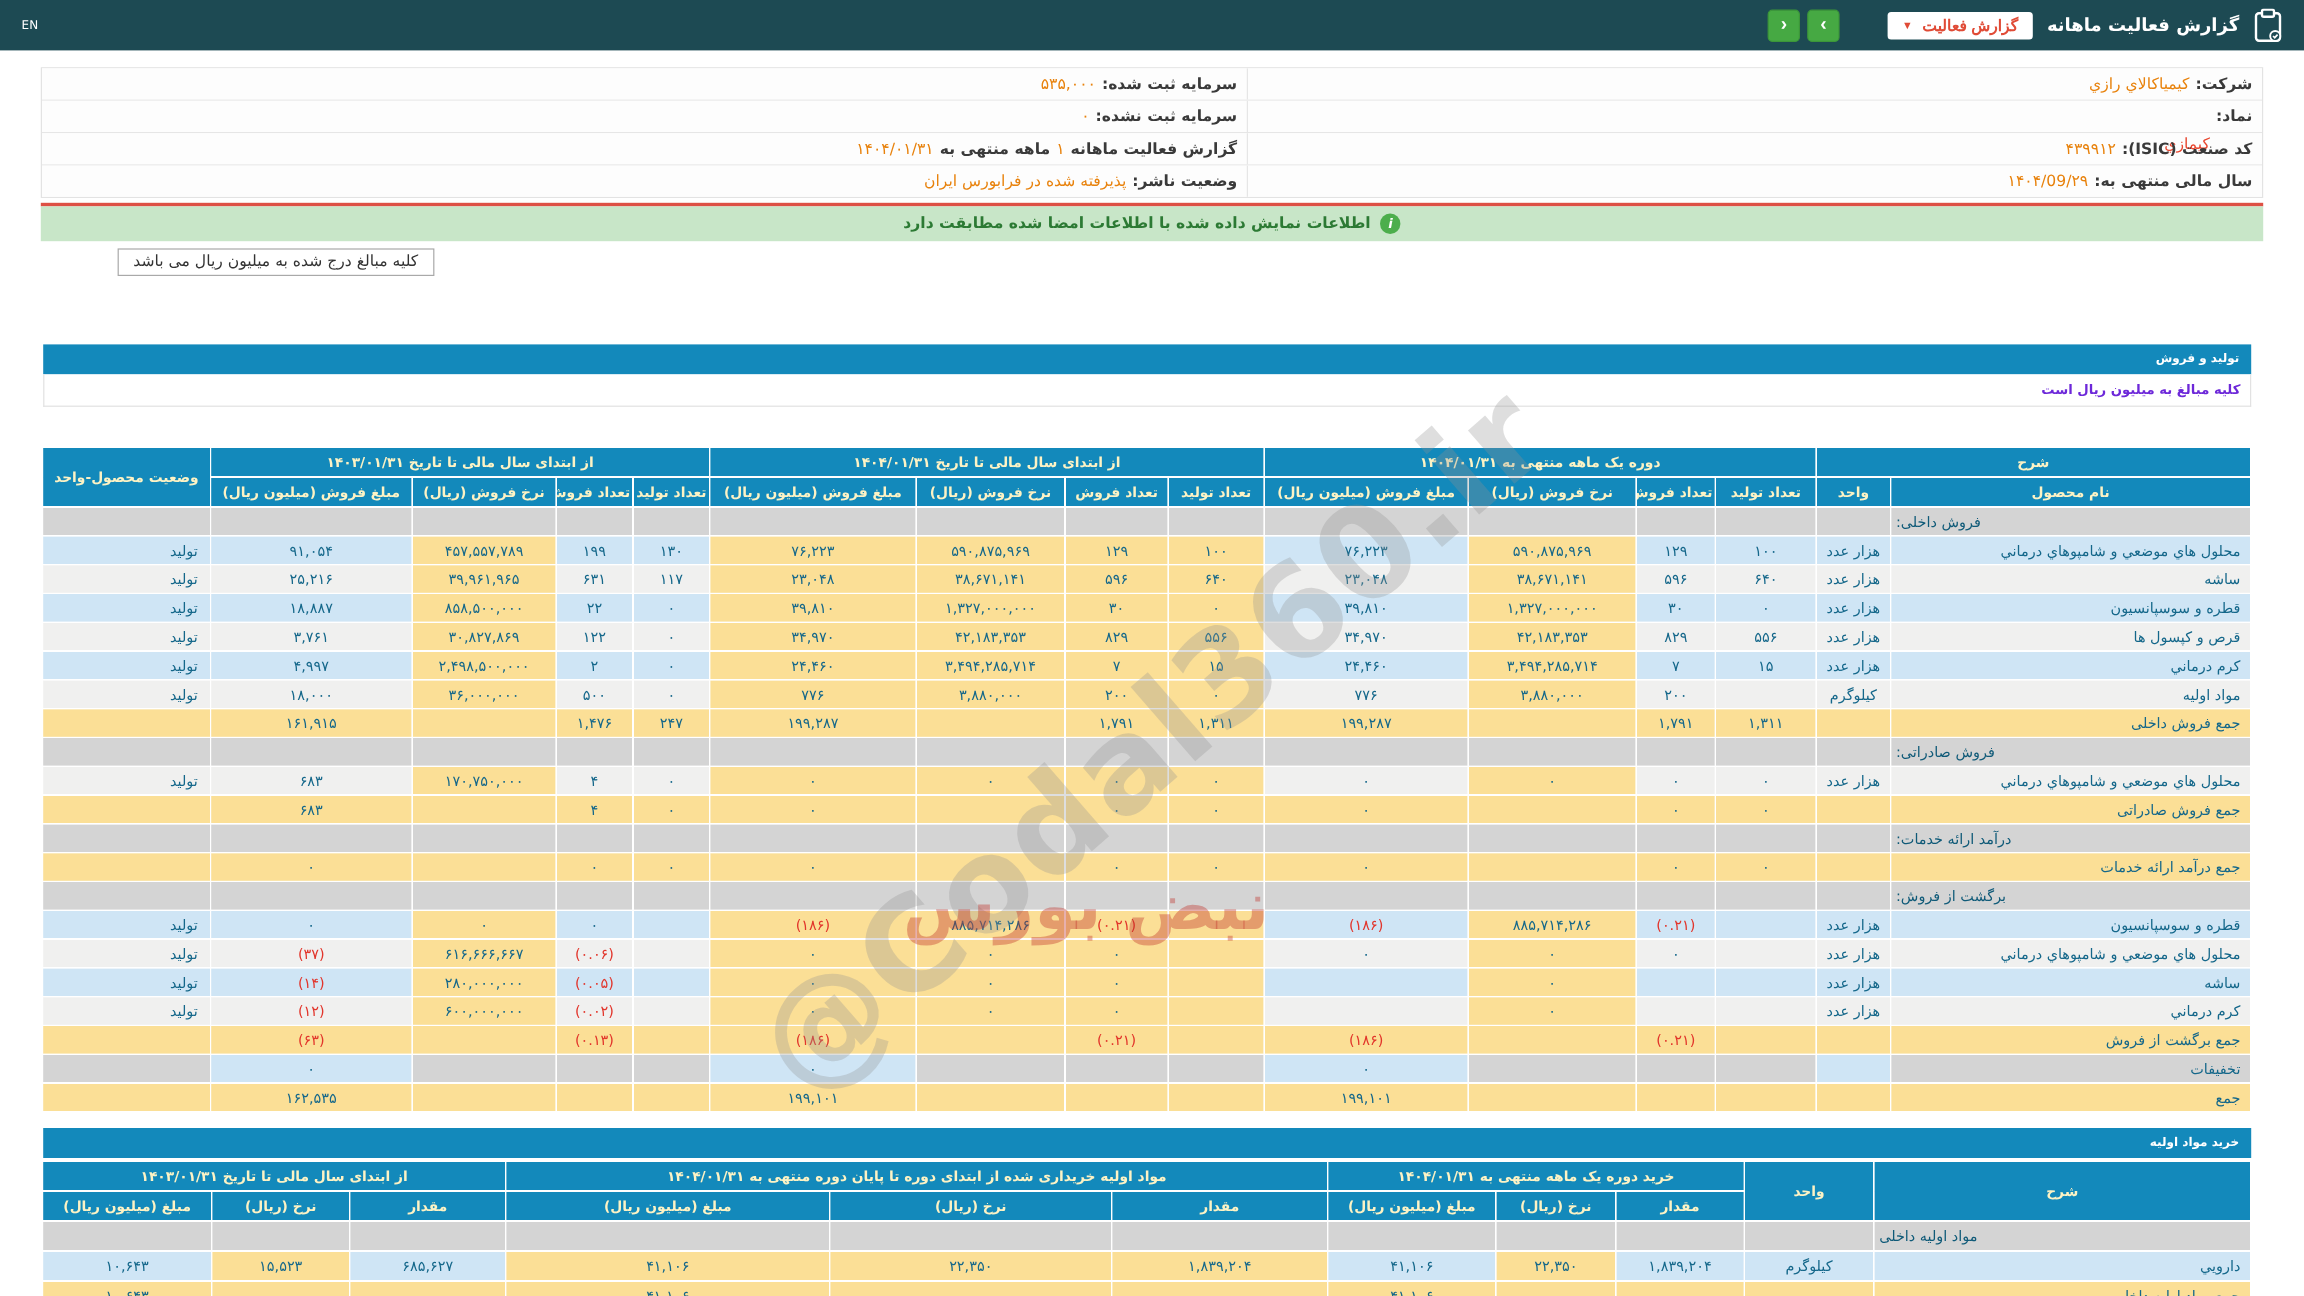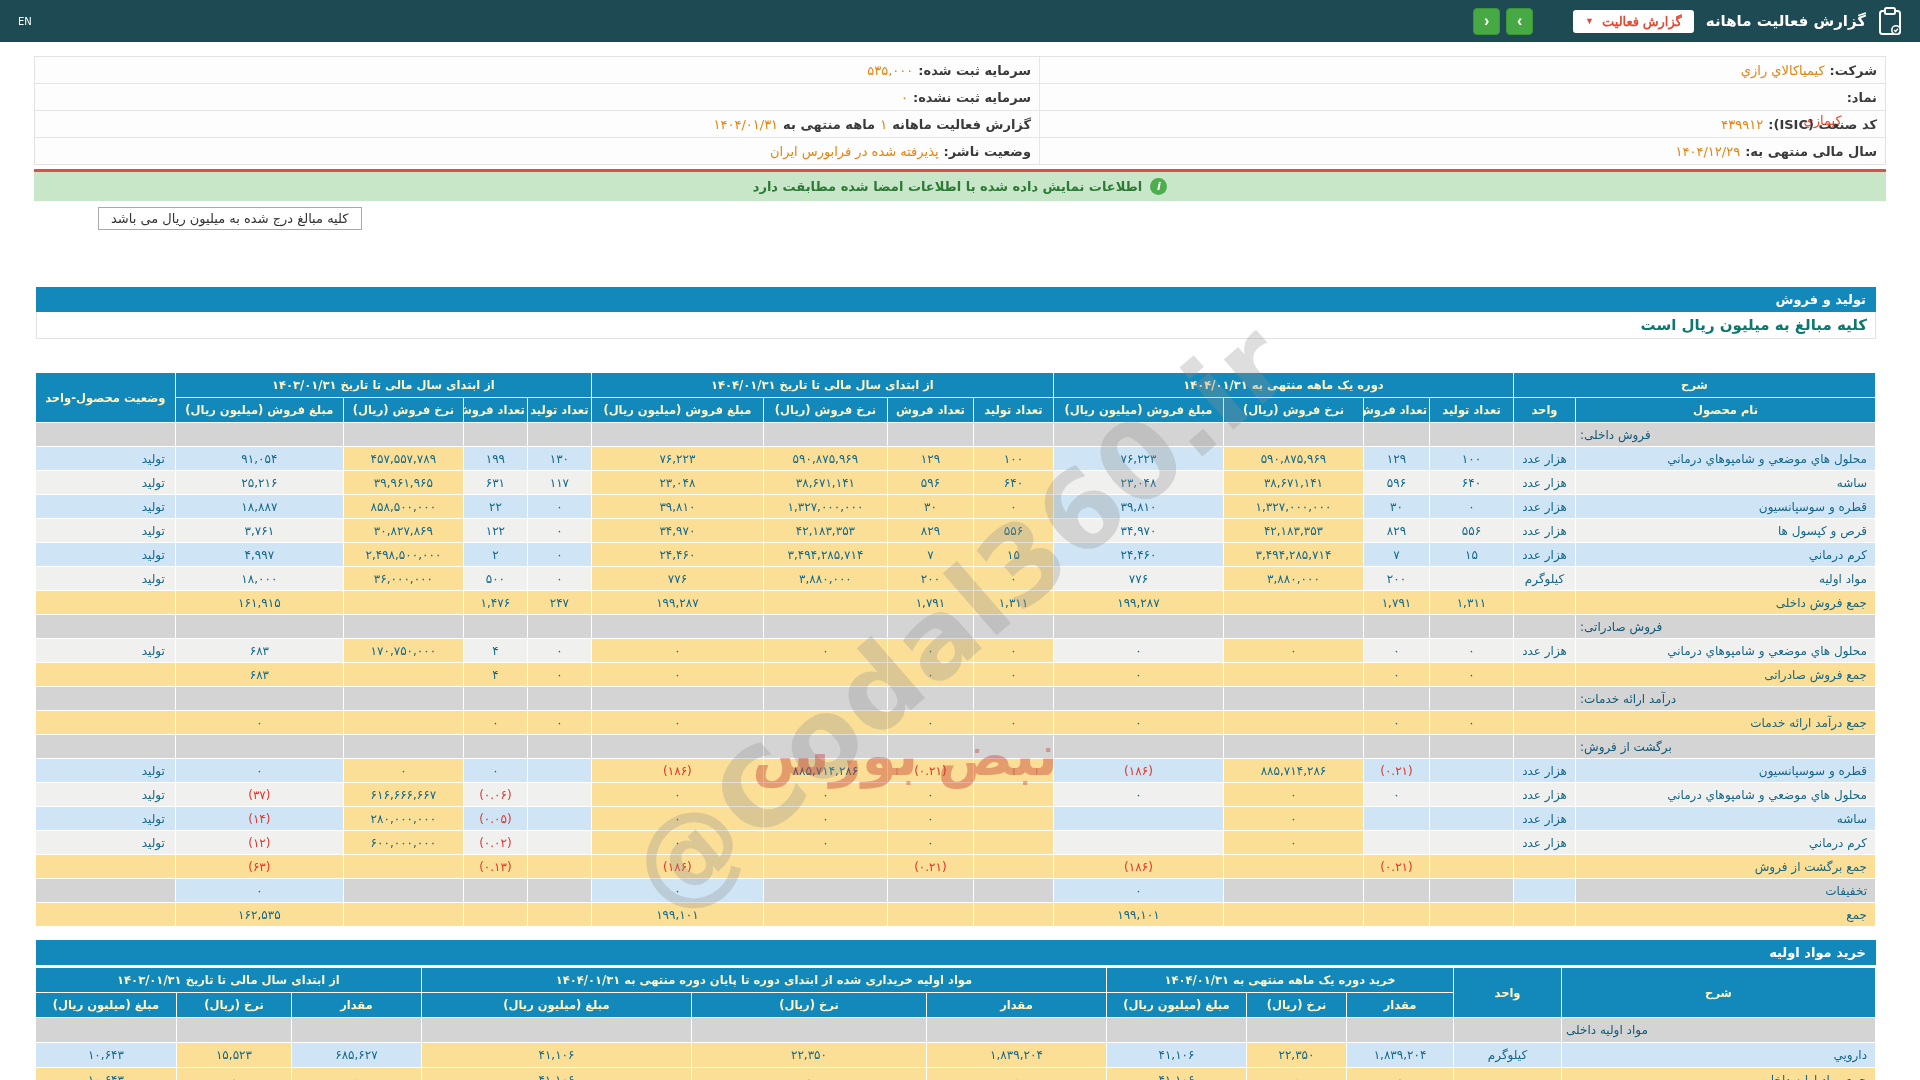--- a/index.html
+++ b/index.html
@@ -49,27 +49,27 @@
     font-size:11px; font-weight:bold; display:inline-flex; align-items:center;
     justify-content:center; font-style:italic; }
   .note-box {
     margin:10px 0 0 0; position:absolute; left:98px; top:197px;
     border:1px solid #a9a9a9; padding:3px 12px; font-size:13px; color:#333;
     background:#fff; direction:rtl;
   }
   
   .main { margin:0 44px 0 36px; width:1840px; }
   .bluebar {
-    background:#1389bb; color:#fff; font-size:13px; font-weight:bold;
+    background:#1389bb; color:#fff; font-size:10px; font-weight:bold;
     height:25px; line-height:25px; padding:0 10px; text-align:right;
   }
   .bar1 { margin-top:86px; }
   .subtitle-row {
     border:1px solid #e2e2e2; border-top:none; height:27px; line-height:26px;
-    font-size:15px; font-weight:bold; color:#0f766e; padding:0 8px; background:#fff;
+    font-size:11px; font-weight:bold; color:#6d28d9; padding:0 8px; background:#fff;
     text-align:right;
   }
   table.rep { border-collapse:collapse; table-layout:fixed; width:1840px; margin-top:33px;
     border:1px solid #c9c9c9; }
   table.rep2 { margin-top:2px; }
   .rep th {
     background:#1389bb; color:#fdf3c5; font-size:11.5px; font-weight:bold;
     border:1px solid #fff; height:25px; padding:0 2px; white-space:nowrap; overflow:hidden;
   }
   .rep td {
@@ -154,21 +154,21 @@
           <div class="info-cell left">
             <span class="info-label">گزارش فعالیت ماهانه</span>
             <span class="info-value">۱</span>
             <span class="info-label">ماهه منتهی به</span>
             <span class="info-value">۱۴۰۴/۰۱/۳۱</span>
           </div>
         </div>
         <div class="info-row">
           <div class="info-cell right">
             <span class="info-label">سال مالی منتهی به:</span>
-            <span class="info-value">۱۴۰۴/۱۲/۲۹</span>
+            <span class="info-value">۱۴۰۴/09/۲۹</span>
           </div>
           <div class="info-cell left">
             <span class="info-label">وضعیت ناشر:</span>
             <span class="info-value">پذیرفته شده در فرابورس ایران</span>
           </div>
         </div>
       </div>
   </div>
   <div class="redline"></div>
   <div class="notice">

